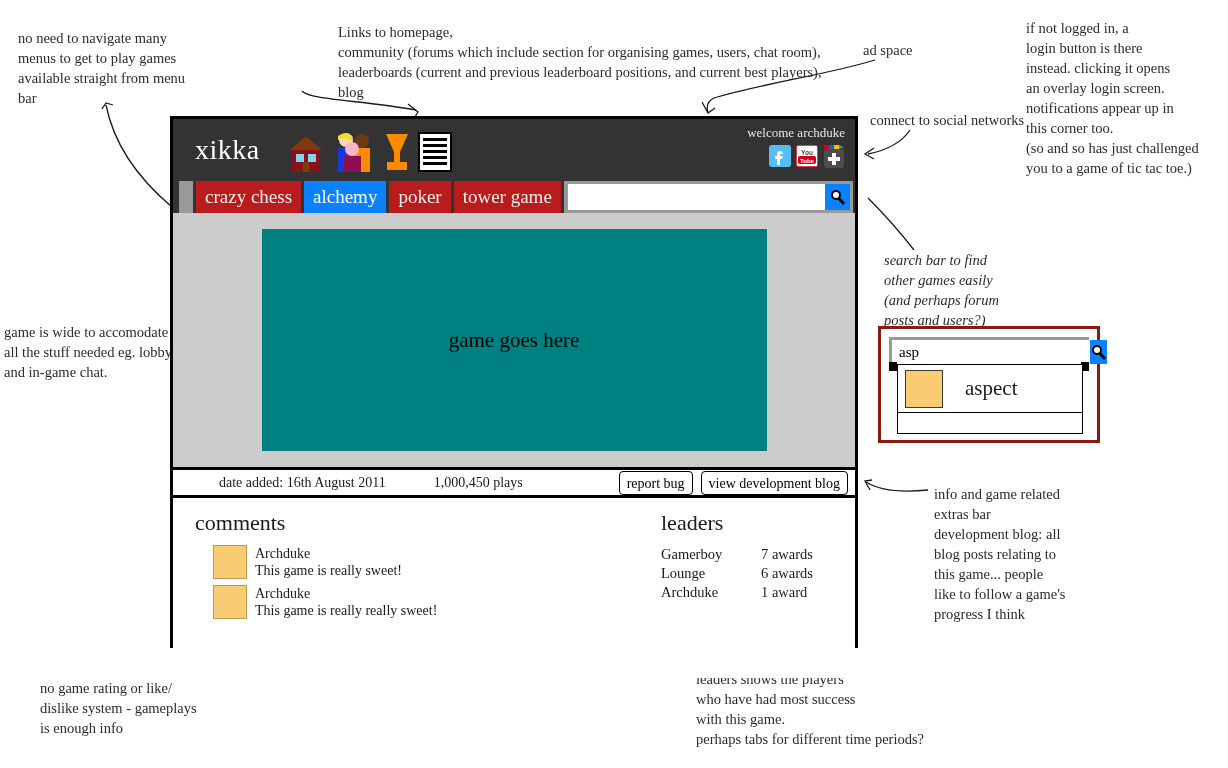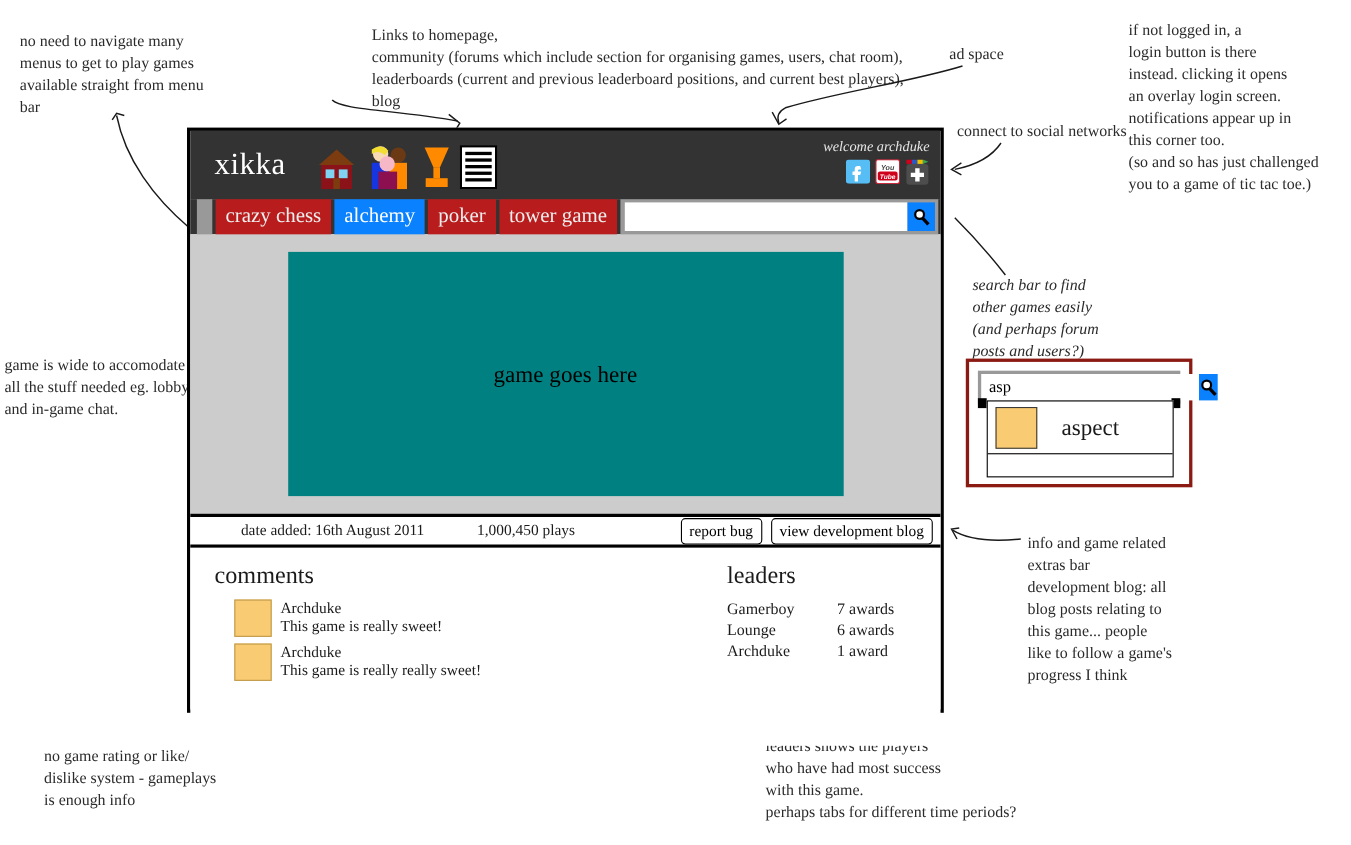--- a/index.html
+++ b/index.html
@@ -70,21 +70,20 @@
     height: 44px;
   }
   .hicon { display: block; cursor: pointer; }
 
   .header-right {
     position: absolute;
     right: 10px;
     top: 6px;
     width: 190px;
     text-align: right;
-    font-style: italic;
   }
   .welcome-text {
     color: #e6e6e6;
     font-size: 13px;
     line-height: 16px;
     font-family: "Liberation Serif", "DejaVu Serif", serif;
   }
   .social-row {
     display: flex;
     justify-content: flex-end;
@@ -244,21 +243,21 @@
     line-height: 19px;
   }
   .leader-name { width: 100px; }
   .leader-awards { width: 80px; }
 
   
   #search-callout {
     position: absolute;
     left: 878px;
     top: 326px;
-    width: 206px;
+    width: 222px;
     height: 117px;
     border: 3px solid #8b1a12;
     box-sizing: border-box;
     background: #ffffff;
   }
   .callout-inner {
     position: absolute;
     left: 8px;
     top: 8px;
     right: 8px;

